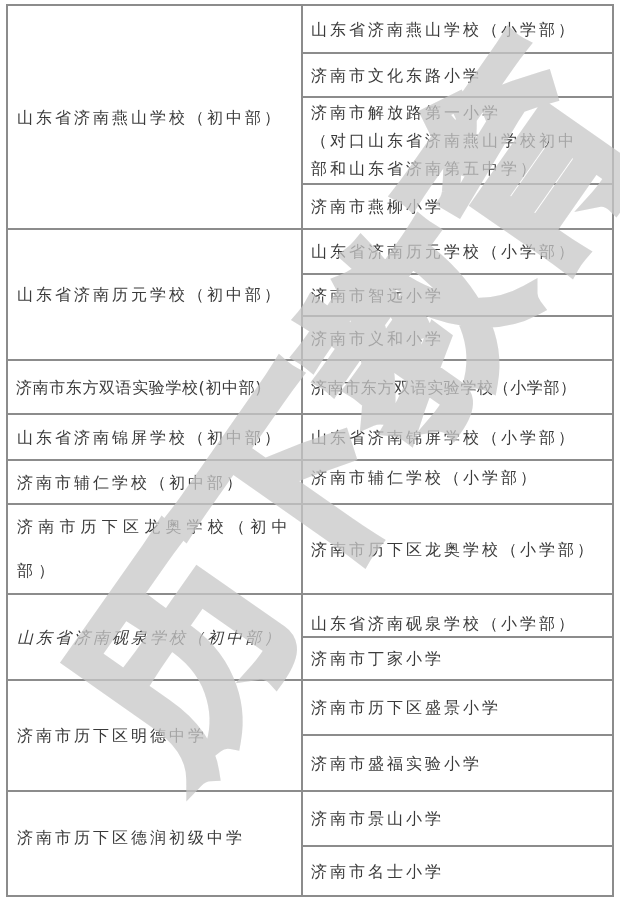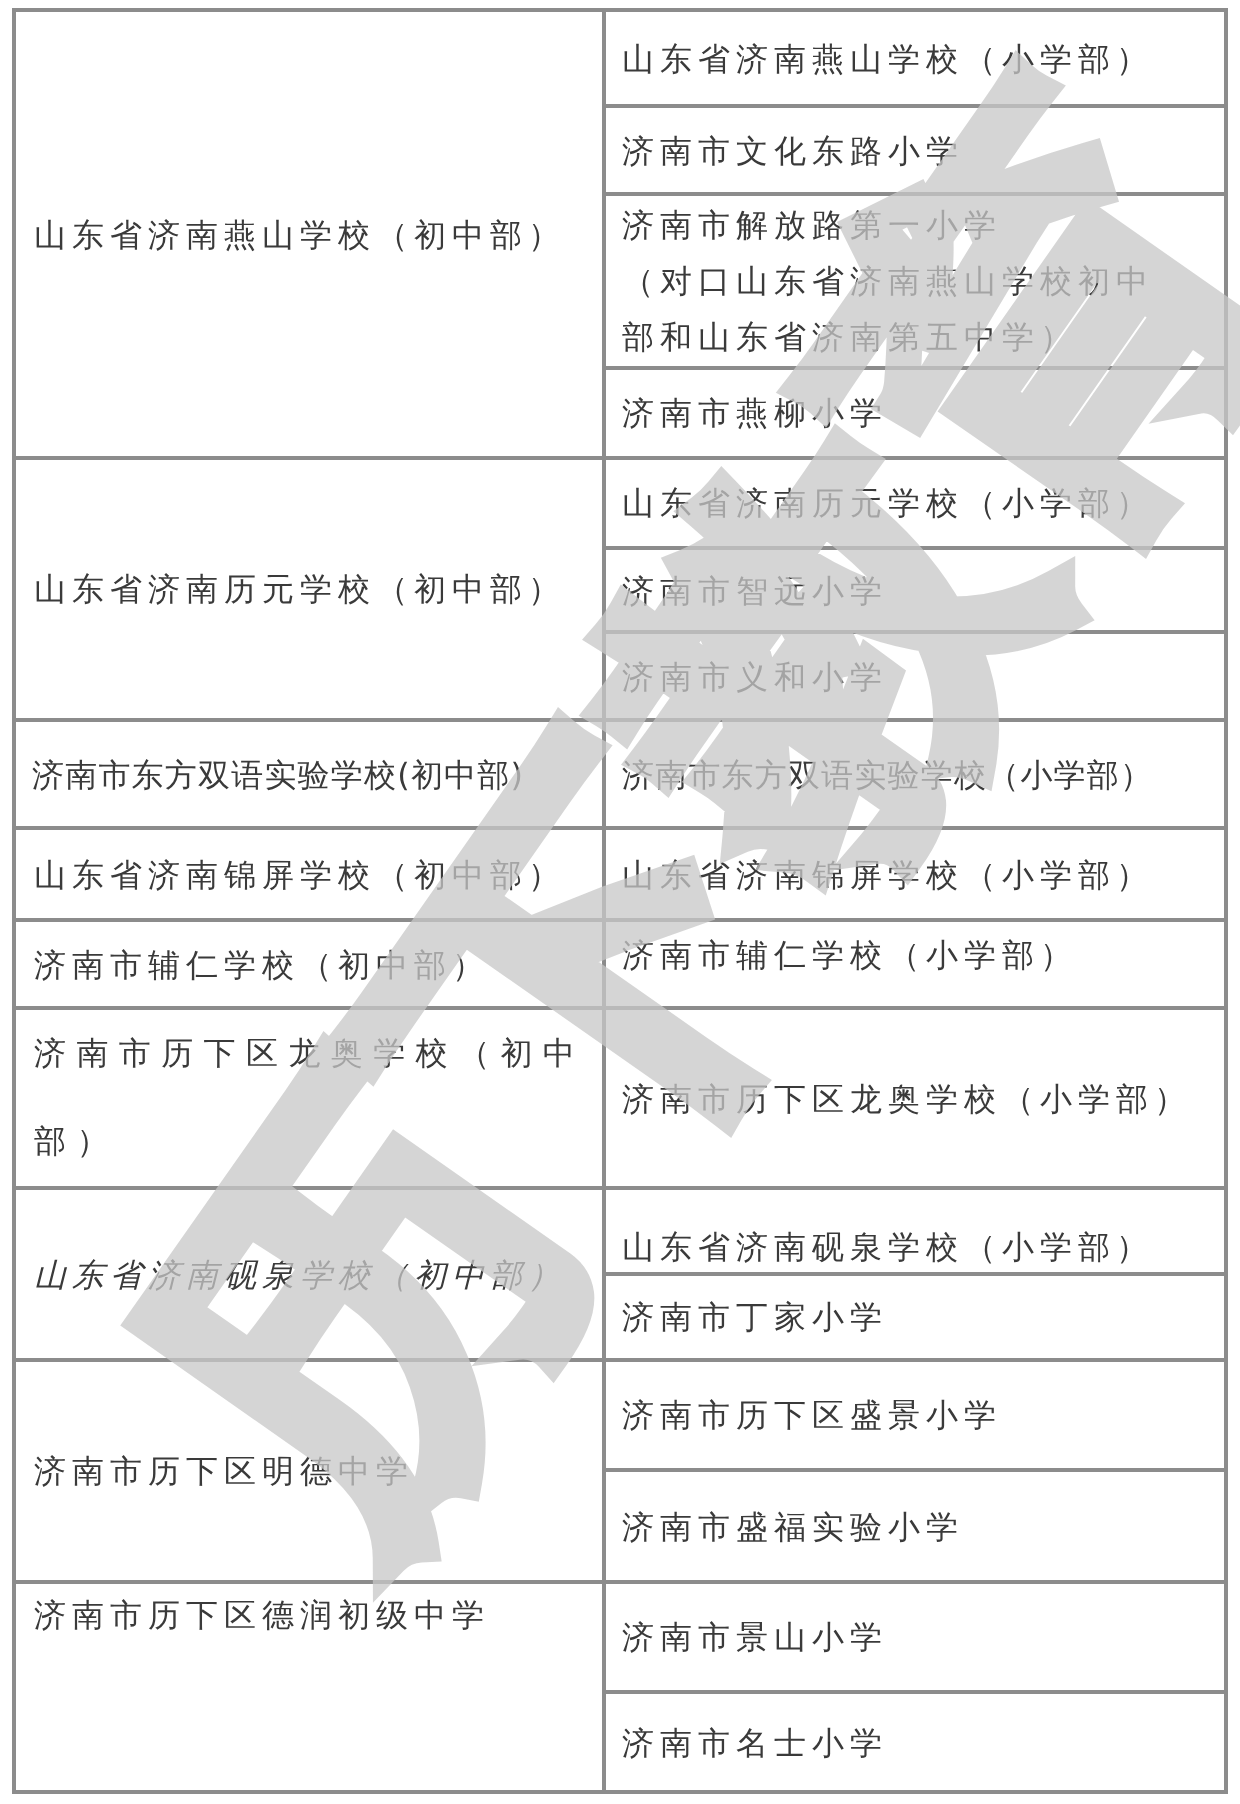--- a/index.html
+++ b/index.html
@@ -168,21 +168,21 @@
   </div>
   <div class="cell right" style="top:675px;height:53px;">
     <span>济南市历下区盛景小学</span>
   </div>
   <div class="hline rightonly" style="top:728px;"></div>
   <div class="cell right" style="top:730px;height:54px;">
     <span>济南市盛福实验小学</span>
   </div>
   <div class="hline full" style="top:784px;"></div>
 
-  <div class="cell left" style="top:750px;height:103px;">
+  <div class="cell left" style="top:780px;height:103px;">
     <span>济南市历下区德润初级中学</span>
   </div>
   <div class="cell right" style="top:786px;height:53px;">
     <span>济南市景山小学</span>
   </div>
   <div class="hline rightonly" style="top:839px;"></div>
   <div class="cell right" style="top:841px;height:48px;">
     <span>济南市名士小学</span>
   </div>
 </div>

